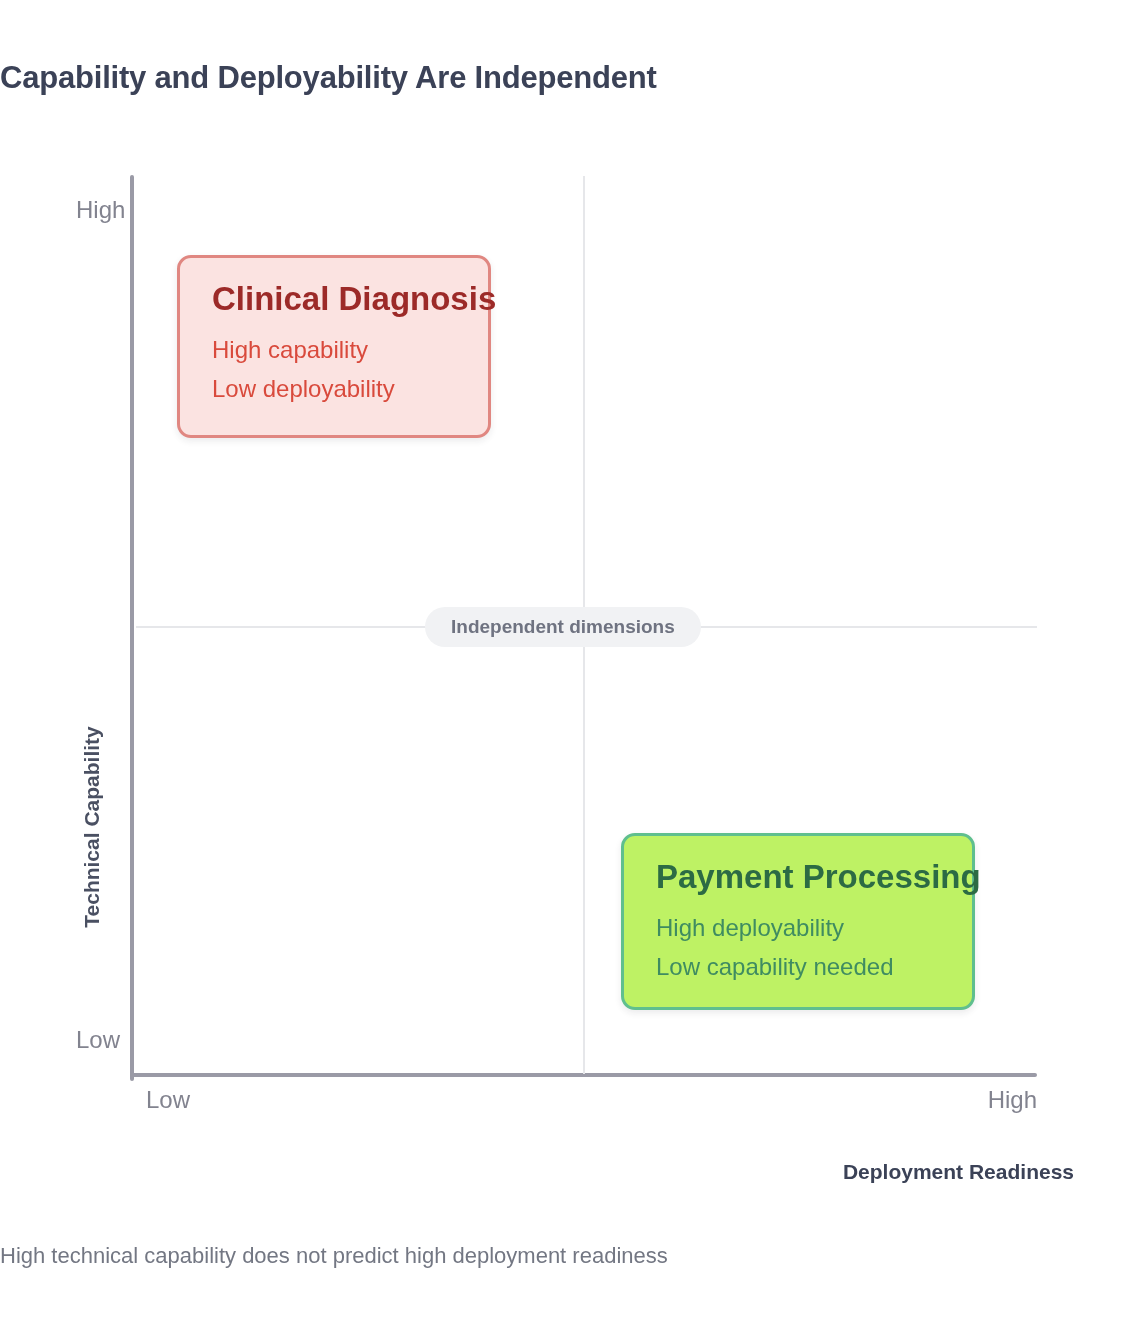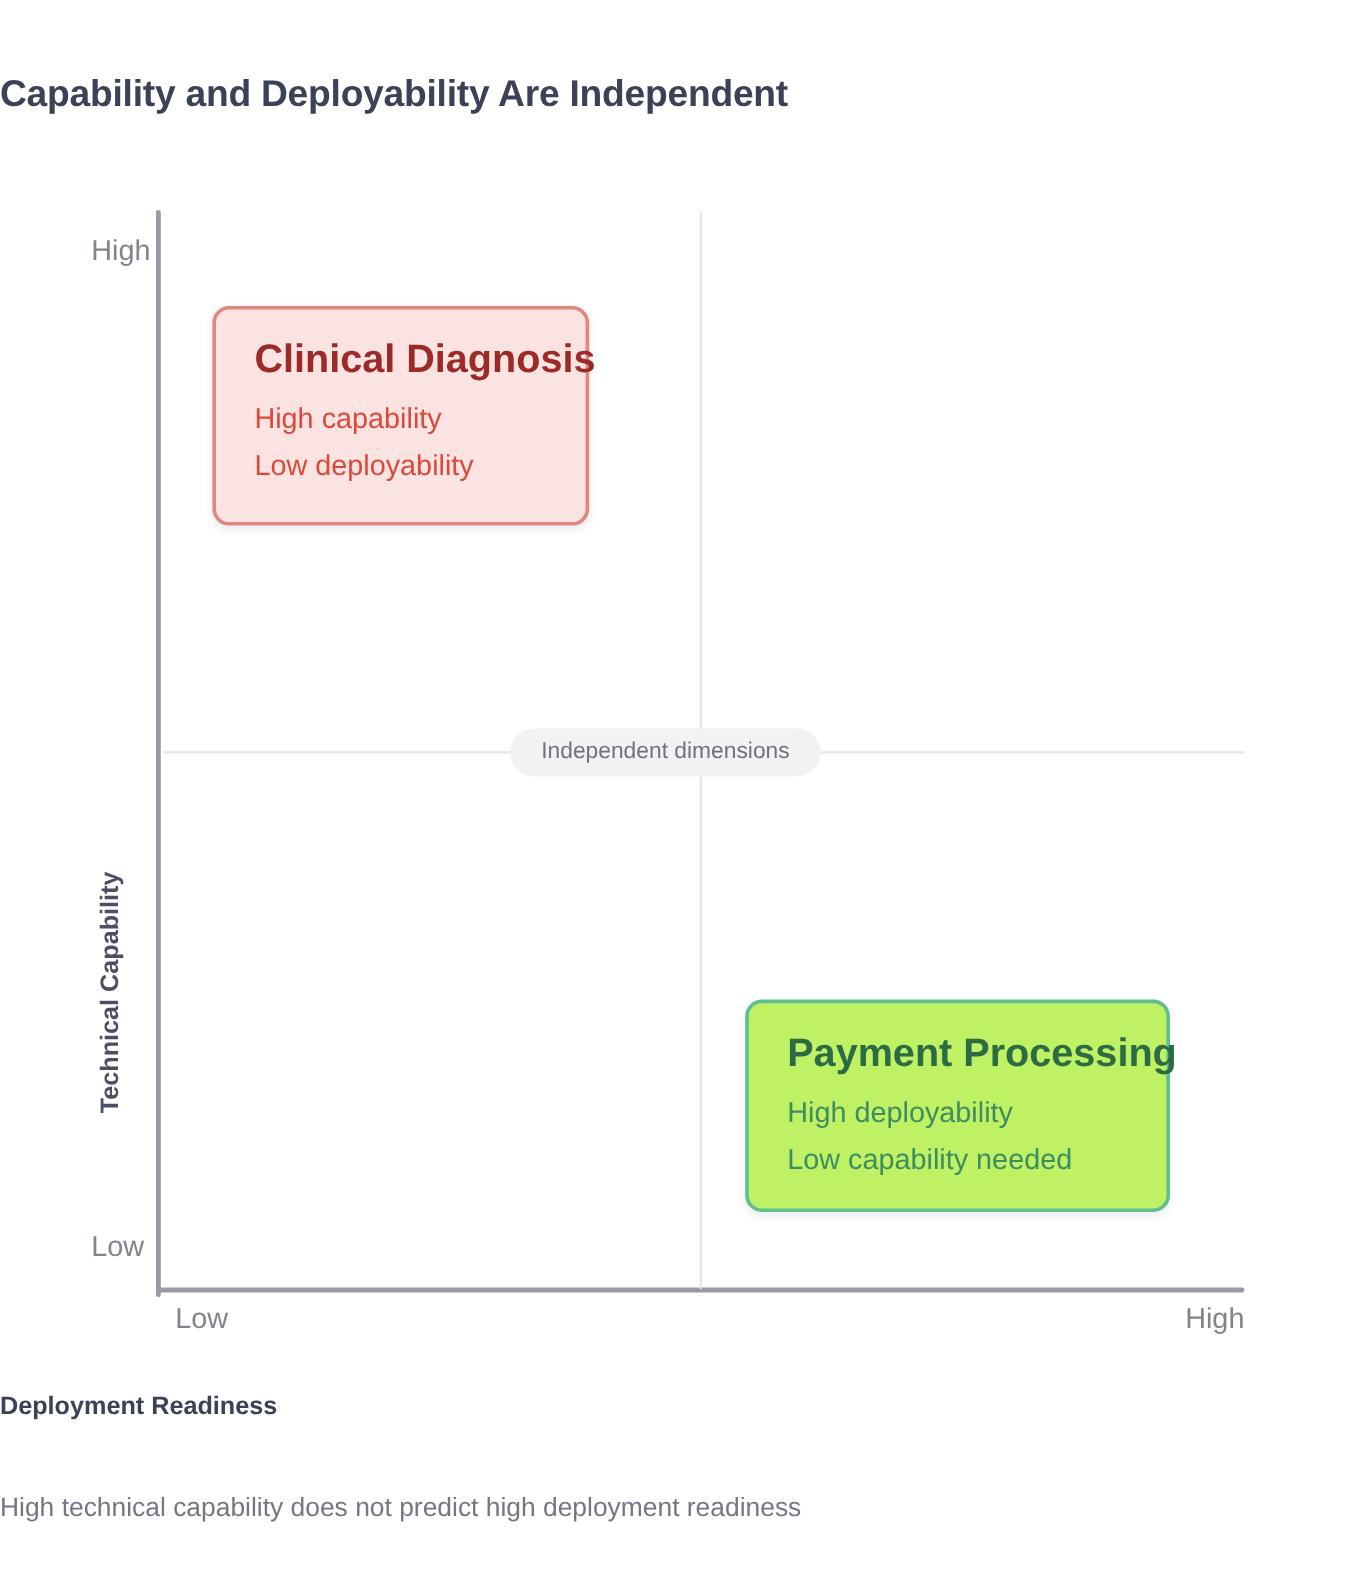--- a/index.html
+++ b/index.html
@@ -80,20 +80,21 @@
     height: 40px;
     padding: 0 26px;
     display: flex;
     align-items: center;
     justify-content: center;
     background: #f1f2f4;
     border-radius: 20px;
     font-size: 19px;
     color: #6f7381;
     white-space: nowrap;
+    font-weight: bold;
   }
 
   
   .tick {
     position: absolute;
     font-size: 24px;
     color: #82838f;
     white-space: nowrap;
   }
   .tick-y-high { left: 76px; top: 196px; }
@@ -113,21 +114,21 @@
     font-size: 21px;
     font-weight: bold;
     color: #4a5062;
     white-space: nowrap;
   }
   .axis-title-x {
     position: absolute;
     left: 0;
     top: 1160px;
     width: 1074px;
-    text-align: left;
+    text-align: right;
     font-size: 21px;
     font-weight: bold;
     color: #3b4257;
   }
 
   
   .caption {
     position: absolute;
     left: 0;
     top: 1243px;

